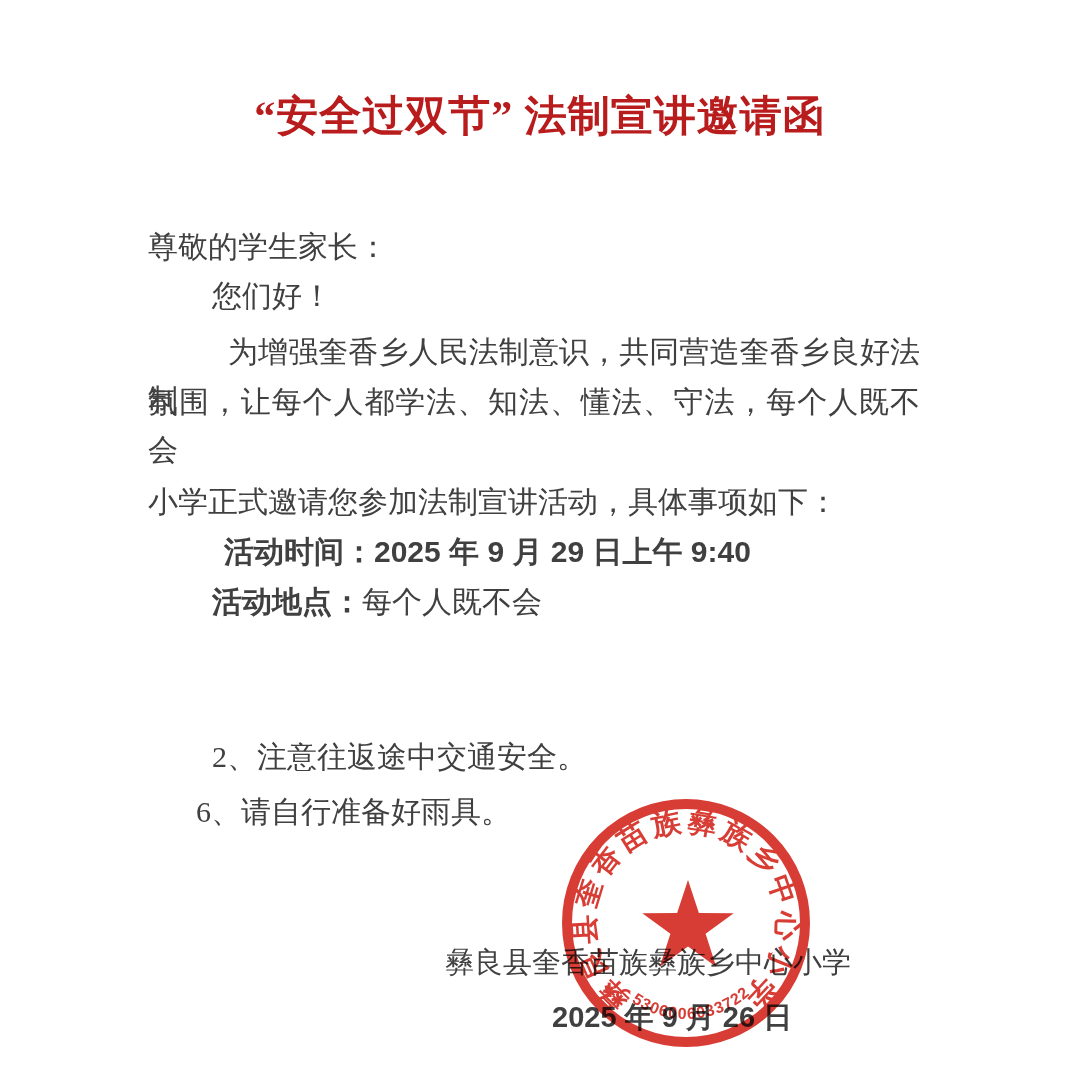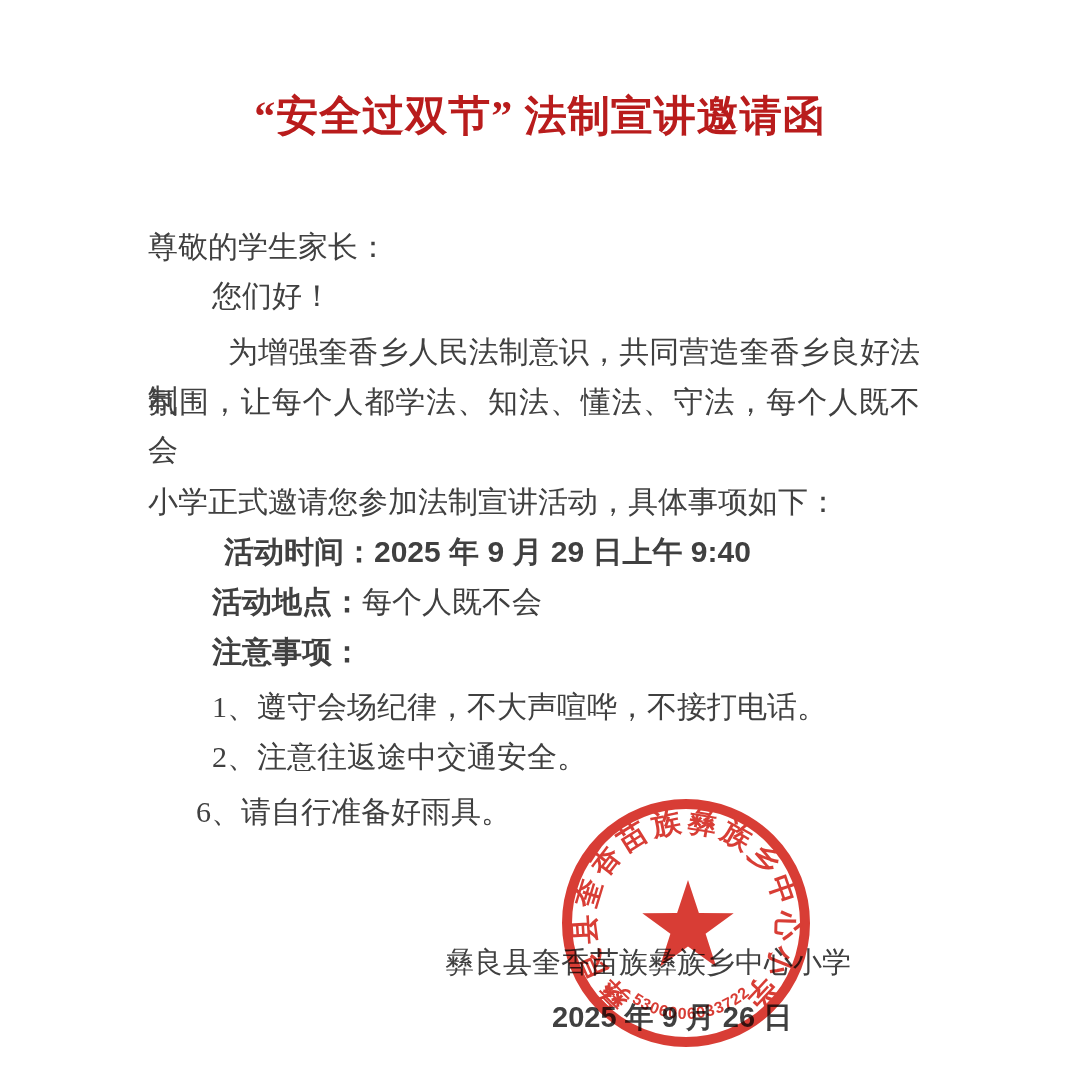--- a/index.html
+++ b/index.html
@@ -50,23 +50,21 @@
   <div class="line justify ind" style="top:328px;">为增强奎香乡人民法制意识，共同营造奎香乡良好法制</div>
 
   <div class="line" style="top:272px;left:212px;">您们好！</div>
   <div class="line justify" style="top:378px;">氛围，让每个人都学法、知法、懂法、守法，每个人既不会</div>
   <div class="line" style="top:478px;">小学正式邀请您参加法制宣讲活动，具体事项如下：</div>
 
   <div class="line" style="top:528px;left:224px;"><span class="b">活动时间：</span><span class="val">2025 年 9 月 29 日上午 9:40</span></div>
 
   <div class="line" style="top:578px;left:212px;"><span class="b">活动地点：</span><span>每个人既不会</span></div>
 
-  <div class="line" style="top:628px;left:212px;"><span class="b">注意事项：</span></div>
 
-  <div class="line" style="top:683px;left:212px;">1、遵守会场纪律，不大声喧哗，不接打电话。</div>
   <div class="line" style="top:733px;left:212px;">2、注意往返途中交通安全。</div>
   <div class="line" style="top:788px;left:196px;">6、请自行准备好雨具。</div>
 
 
   <div class="line sig" style="top:938px;left:445px;">彝良县奎香苗族彝族乡中心小学</div>
 
   <div class="line" style="top:993px;left:552px;font-size:29px;"><span class="val">2025 年 9 月 26 日</span></div>
 
   <div class="seal">
     <svg viewBox="0 0 248 248" xmlns="http://www.w3.org/2000/svg">

